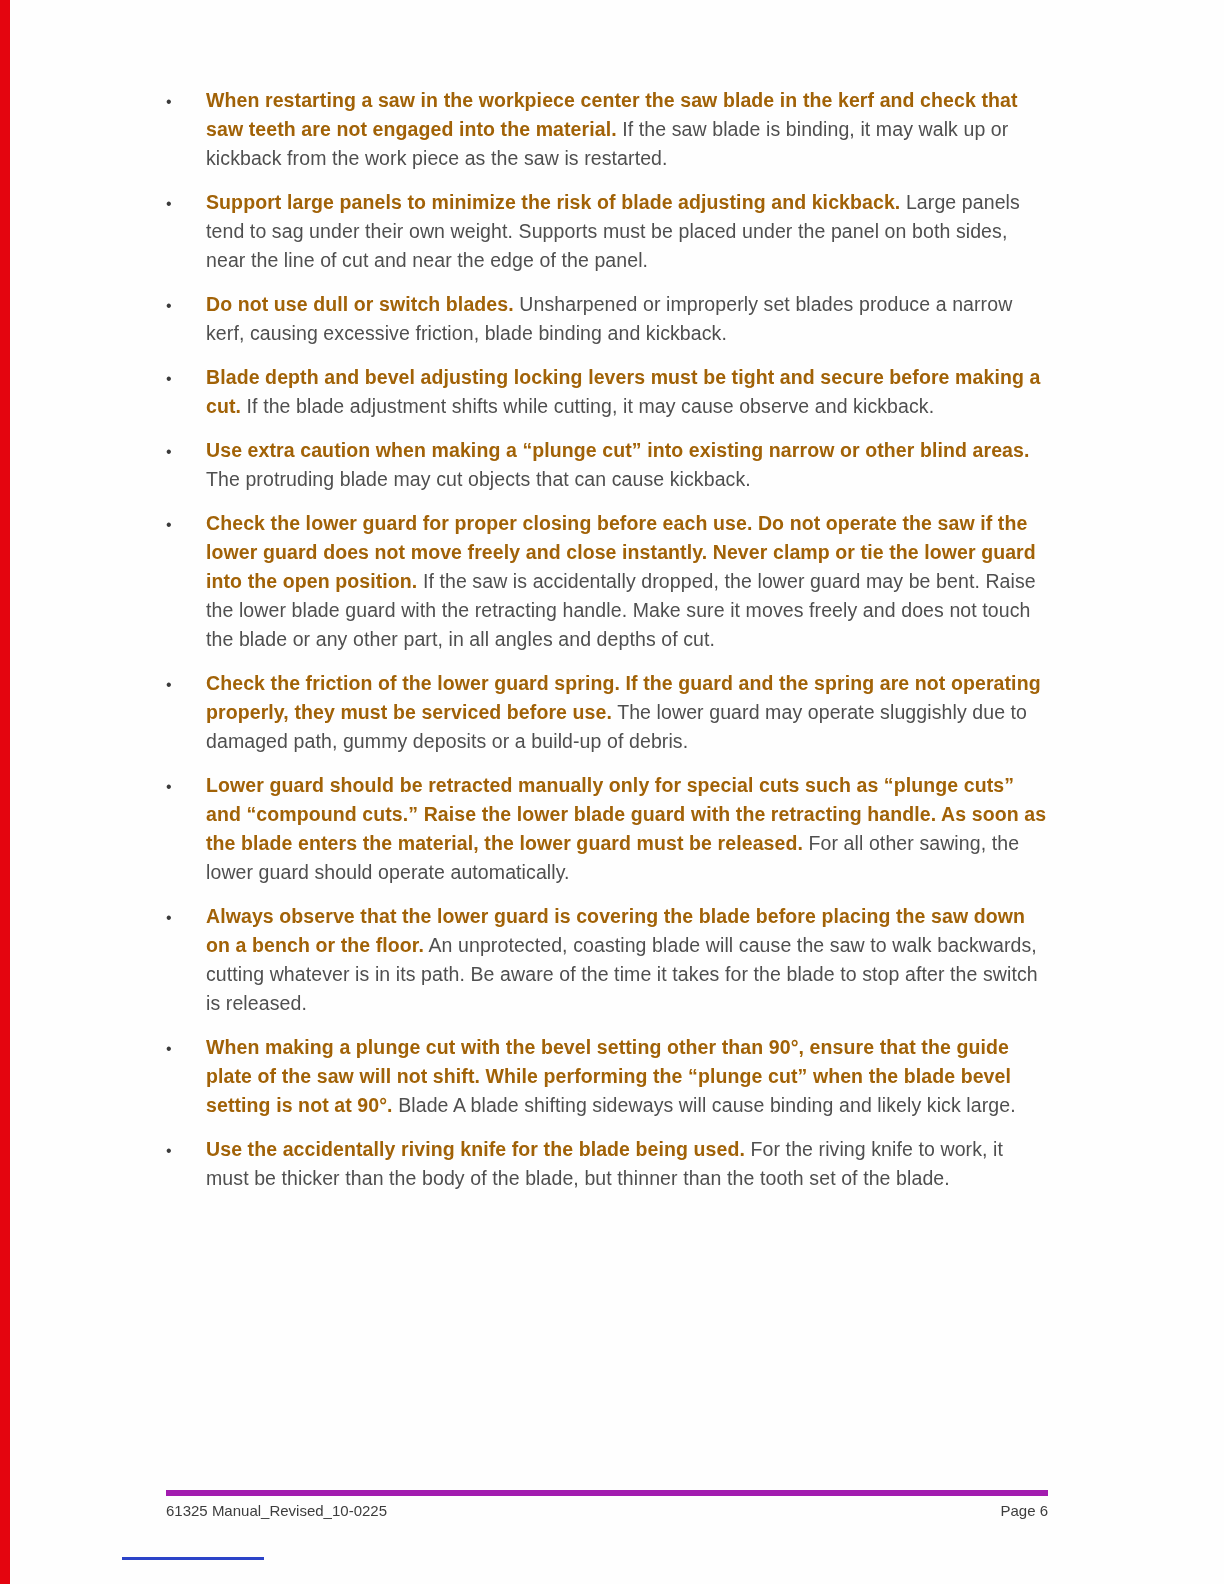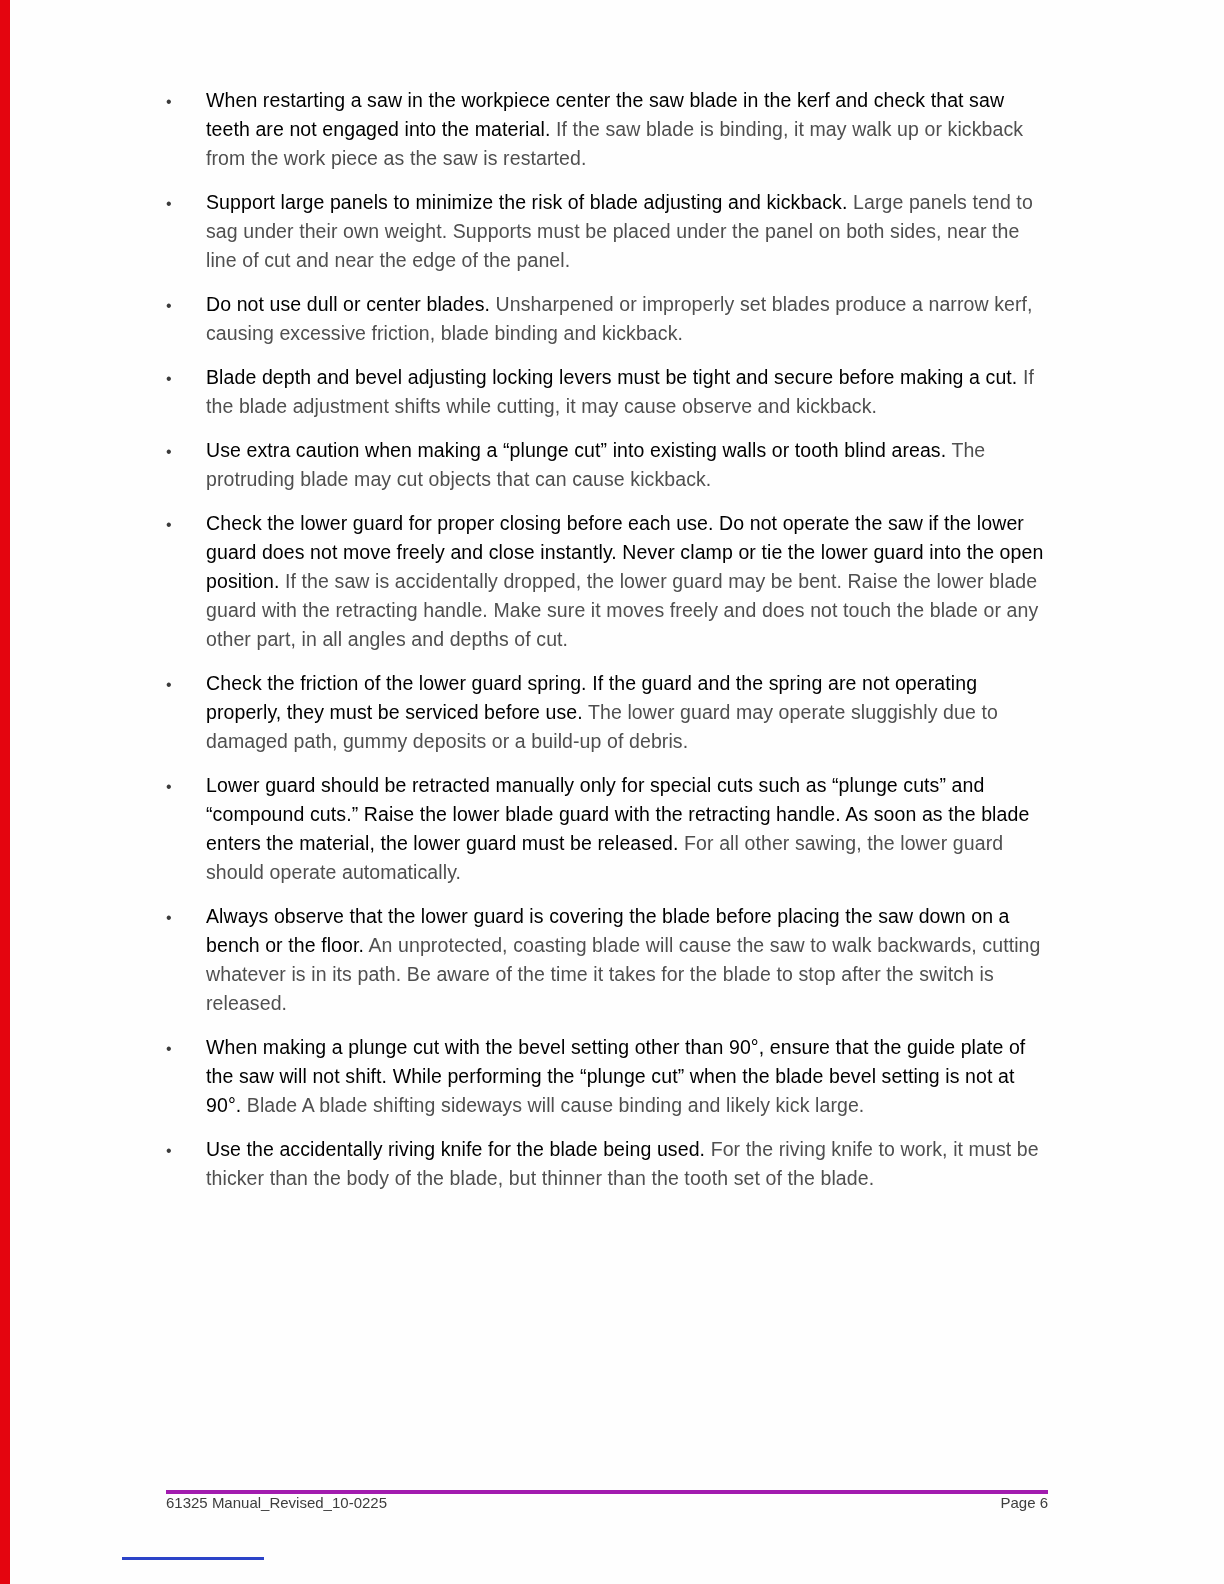--- a/index.html
+++ b/index.html
@@ -41,29 +41,30 @@
     padding-top: 1px;
   }
   .bullet-text {
     flex: 1;
     font-size: 19.5px;
     line-height: 29px;
     color: #4f4f4f;
     letter-spacing: 0.1px;
   }
   .bullet-text .bold {
-    font-weight: normal;
-    color: #000000;
+    font-weight: bold;
+    color: #a16207;
   }
   .footer {
     position: absolute;
     left: 166px;
     width: 882px;
     top: 1490px;
-    border-top: 4px solid #a21caf;
+    border-top: 6px solid #a21caf;
+    padding-top: 6px;
     display: flex;
     justify-content: space-between;
     align-items: baseline;
     font-size: 15px;
     color: #3d3d3d;
   }
   .blue-mark {
     position: absolute;
     left: 122px;
     top: 1557px;
@@ -83,29 +84,29 @@
         <li class="bullet-item">
           <span class="marker">•</span>
           <p class="bullet-text"><span class="bold">When restarting a saw in the workpiece center the saw blade in the kerf and check that saw teeth are not engaged into the material.</span><span class="regular"> If the saw blade is binding, it may walk up or kickback from the work piece as the saw is restarted.</span></p>
         </li>
         <li class="bullet-item">
           <span class="marker">•</span>
           <p class="bullet-text"><span class="bold">Support large panels to minimize the risk of blade adjusting and kickback.</span><span class="regular"> Large panels tend to sag under their own weight. Supports must be placed under the panel on both sides, near the line of cut and near the edge of the panel.</span></p>
         </li>
         <li class="bullet-item">
           <span class="marker">•</span>
-          <p class="bullet-text"><span class="bold">Do not use dull or center blades.</span><span class="regular"> Unsharpened or improperly set blades produce a narrow kerf, causing excessive friction, blade binding and kickback.</span></p>
+          <p class="bullet-text"><span class="bold">Do not use dull or switch blades.</span><span class="regular"> Unsharpened or improperly set blades produce a narrow kerf, causing excessive friction, blade binding and kickback.</span></p>
         </li>
         <li class="bullet-item">
           <span class="marker">•</span>
           <p class="bullet-text"><span class="bold">Blade depth and bevel adjusting locking levers must be tight and secure before making a cut.</span><span class="regular"> If the blade adjustment shifts while cutting, it may cause observe and kickback.</span></p>
         </li>
         <li class="bullet-item">
           <span class="marker">•</span>
-          <p class="bullet-text"><span class="bold">Use extra caution when making a “plunge cut” into existing walls or tooth blind areas.</span><span class="regular"> The protruding blade may cut objects that can cause kickback.</span></p>
+          <p class="bullet-text"><span class="bold">Use extra caution when making a “plunge cut” into existing narrow or other blind areas.</span><span class="regular"> The protruding blade may cut objects that can cause kickback.</span></p>
         </li>
         <li class="bullet-item">
           <span class="marker">•</span>
           <p class="bullet-text"><span class="bold">Check the lower guard for proper closing before each use. Do not operate the saw if the lower guard does not move freely and close instantly. Never clamp or tie the lower guard into the open position.</span><span class="regular"> If the saw is accidentally dropped, the lower guard may be bent. Raise the lower blade guard with the retracting handle. Make sure it moves freely and does not touch the blade or any other part, in all angles and depths of cut.</span></p>
         </li>
         <li class="bullet-item">
           <span class="marker">•</span>
           <p class="bullet-text"><span class="bold">Check the friction of the lower guard spring. If the guard and the spring are not operating properly, they must be serviced before use.</span><span class="regular"> The lower guard may operate sluggishly due to damaged path, gummy deposits or a build-up of debris.</span></p>
         </li>
         <li class="bullet-item">

